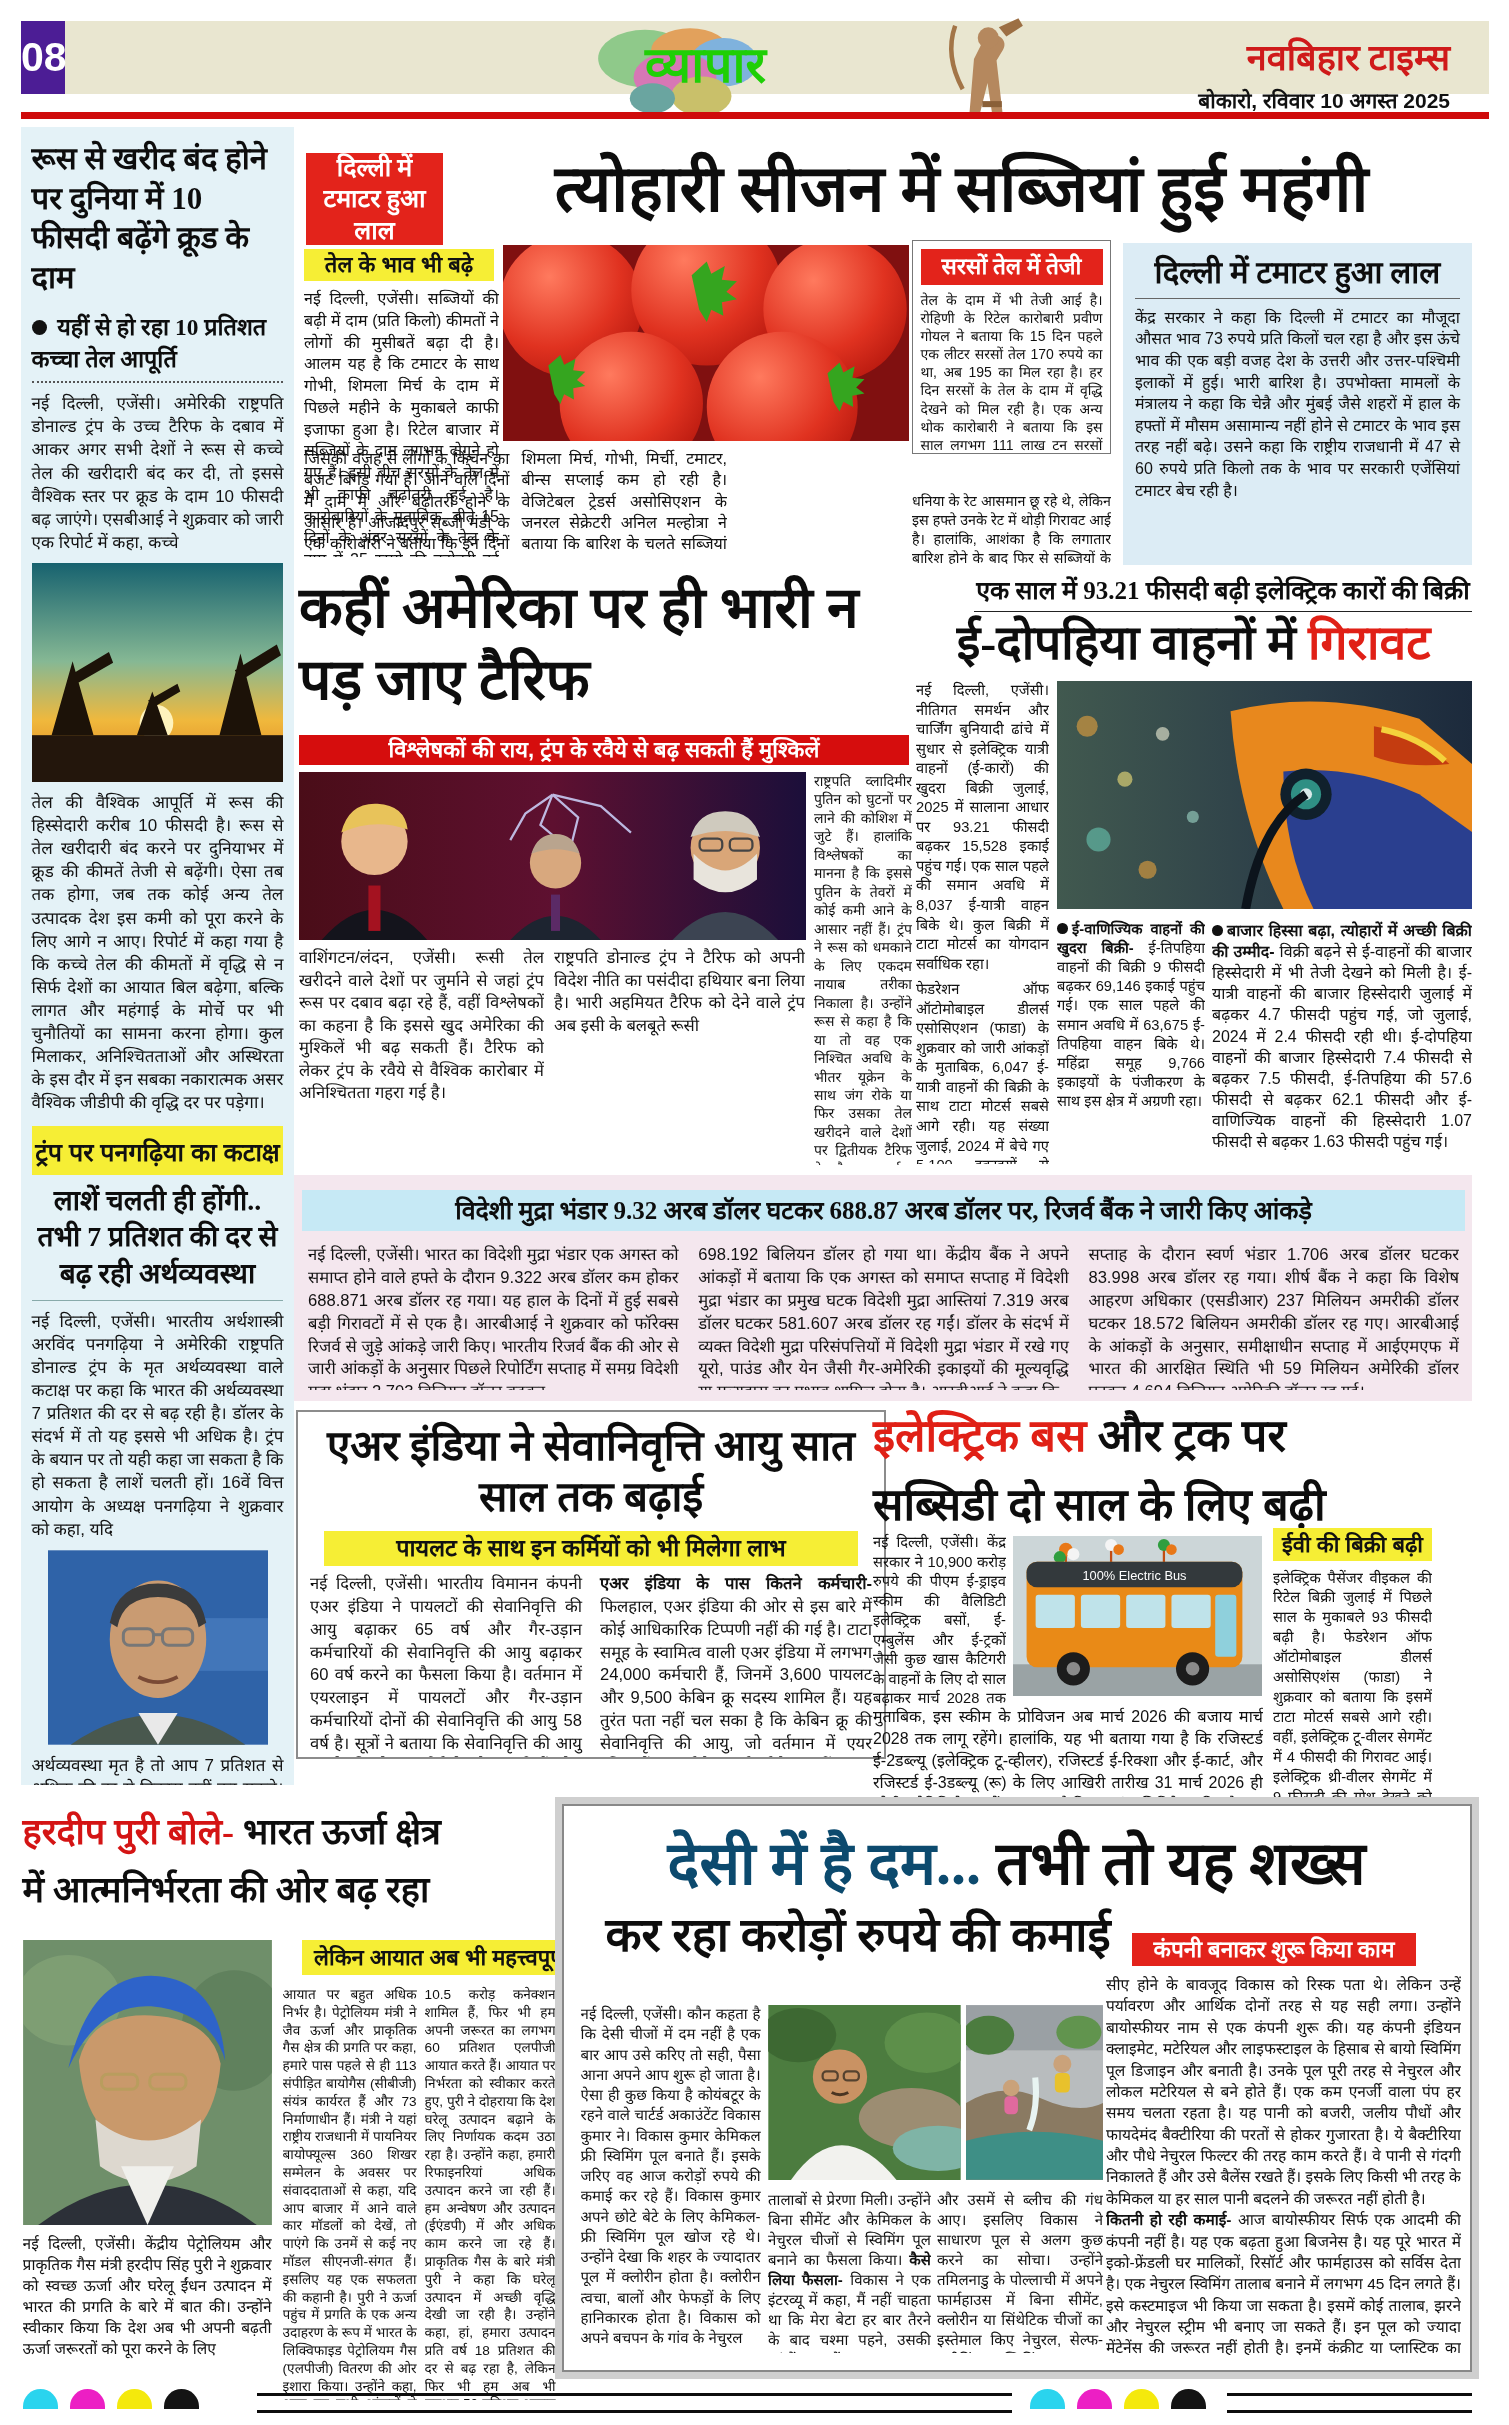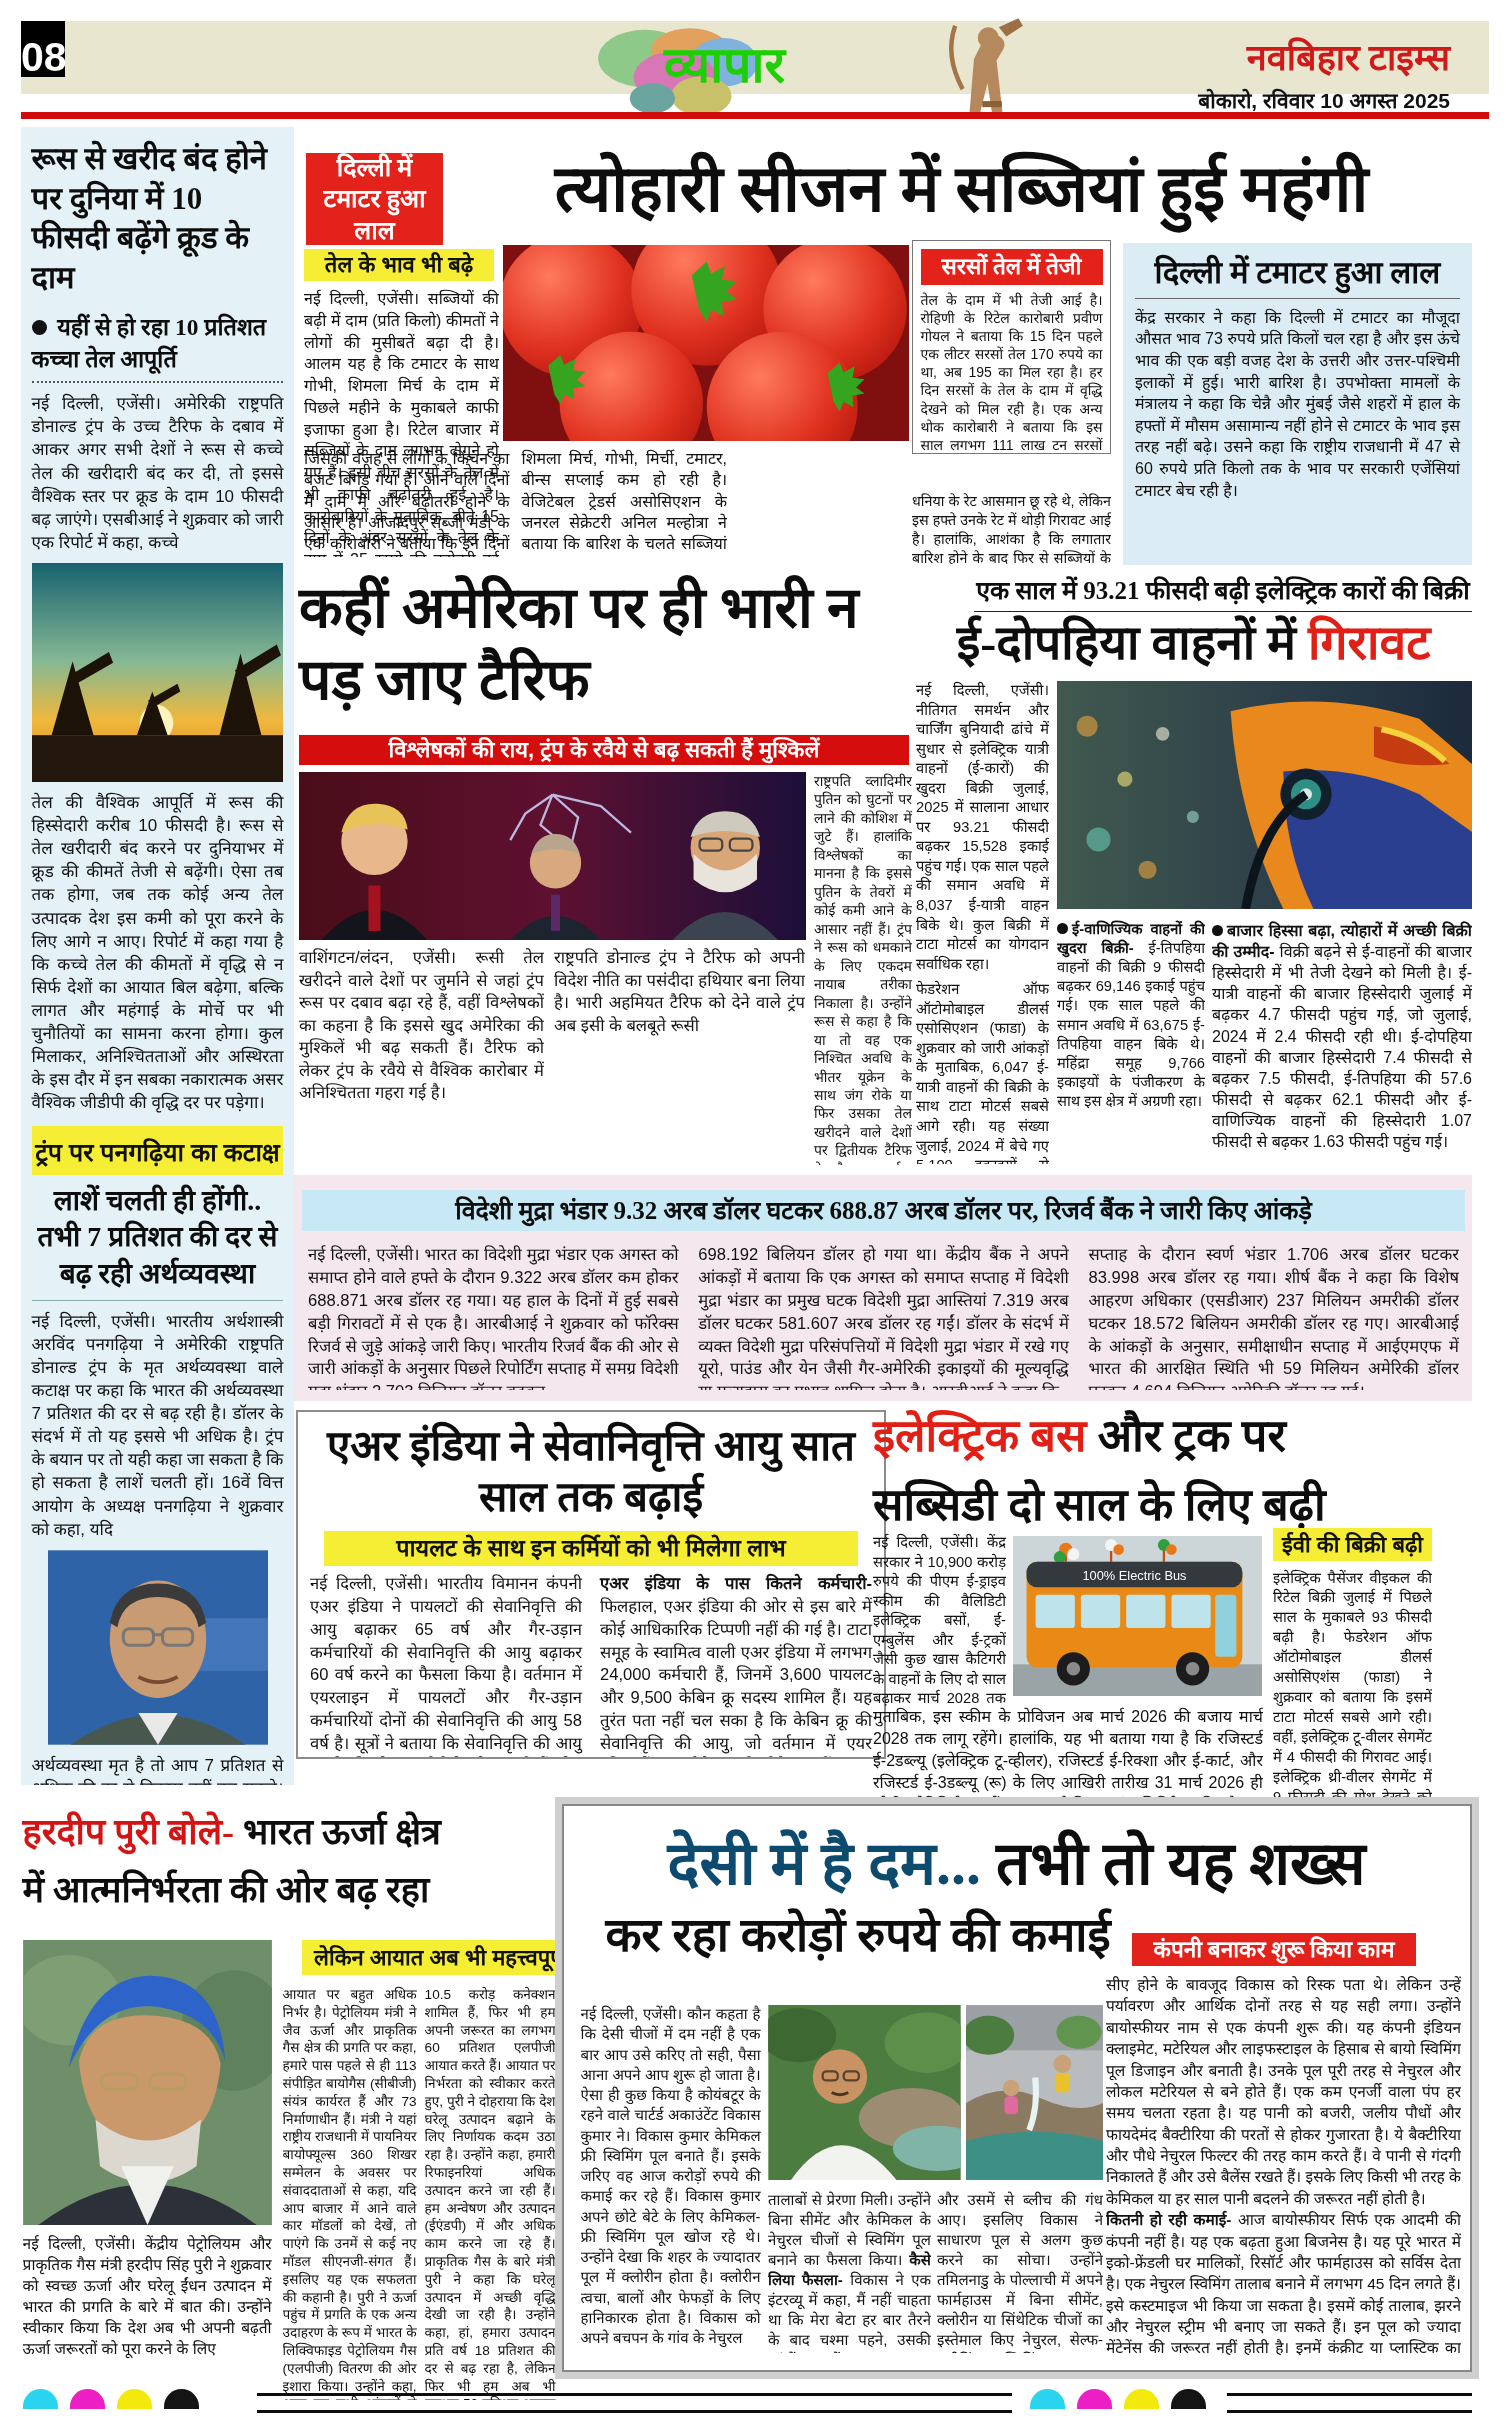--- a/index.html
+++ b/index.html
@@ -16,34 +16,34 @@
   .dline{height:13.6px;border-top:3.8px solid #0d0d0d;border-bottom:3.8px solid #0d0d0d;}
   svg{display:block;}
   p{margin:0;}
 </style>
 </head>
 <body>
 
 <div class="page">
 
   <div class="abs" style="left:21px;top:21px;width:1468px;height:73px;background:#e9e6d0;"></div>
-  <div class="abs ctr" style="left:21px;top:21px;width:44px;height:56px;background:#000000;">
+  <div class="abs ctr" style="left:21px;top:21px;width:44px;height:73px;background:#4c1d95;">
     <span style="color:#fff;font-weight:bold;font-size:41px;line-height:73px;">08</span>
   </div>
   <div class="abs" style="left:562px;top:16.6px;width:226px;height:104px;">
     <svg viewBox="0 0 300 138" width="226" height="104">
       <ellipse cx="110" cy="55" rx="62" ry="38" fill="#8fc98a"></ellipse>
       <ellipse cx="170" cy="45" rx="52" ry="30" fill="#e2a15c"></ellipse>
       <ellipse cx="215" cy="60" rx="45" ry="32" fill="#7fb2dd"></ellipse>
       <ellipse cx="150" cy="80" rx="55" ry="34" fill="#d777b5"></ellipse>
       <ellipse cx="185" cy="105" rx="40" ry="26" fill="#c9c06a"></ellipse>
       <ellipse cx="120" cy="108" rx="30" ry="20" fill="#6aa5a0"></ellipse>
     </svg>
   </div>
-  <div class="abs ctr" style="left:645px;top:29px;width:159px;">
+  <div class="abs ctr" style="left:626px;top:29px;width:159px;">
     <span class="hd" style="font-size:50px;color:#1fcf06;">व्यापार</span>
   </div>
   <div class="abs" style="left:910px;top:12px;width:143px;height:115px;">
     <svg viewBox="0 0 190 152" width="143" height="115">
       <path d="M95 42 q10 -18 24 -10 q12 8 2 22 l-6 10 l8 70 l-14 0 l-6 -40 l-10 40 l-14 0 l6 -72 Z" fill="#b5885e"></path>
       <circle cx="104" cy="34" r="14" fill="#b5885e"></circle>
       <path d="M60 18 q-14 40 10 84" stroke="#a37547" stroke-width="6" fill="none"></path>
       <path d="M118 20 l26 -12 l6 10 l-22 14 Z" fill="#9c6f44"></path>
       <rect x="96" y="118" width="26" height="8" fill="#8a6038"></rect>
     </svg>

